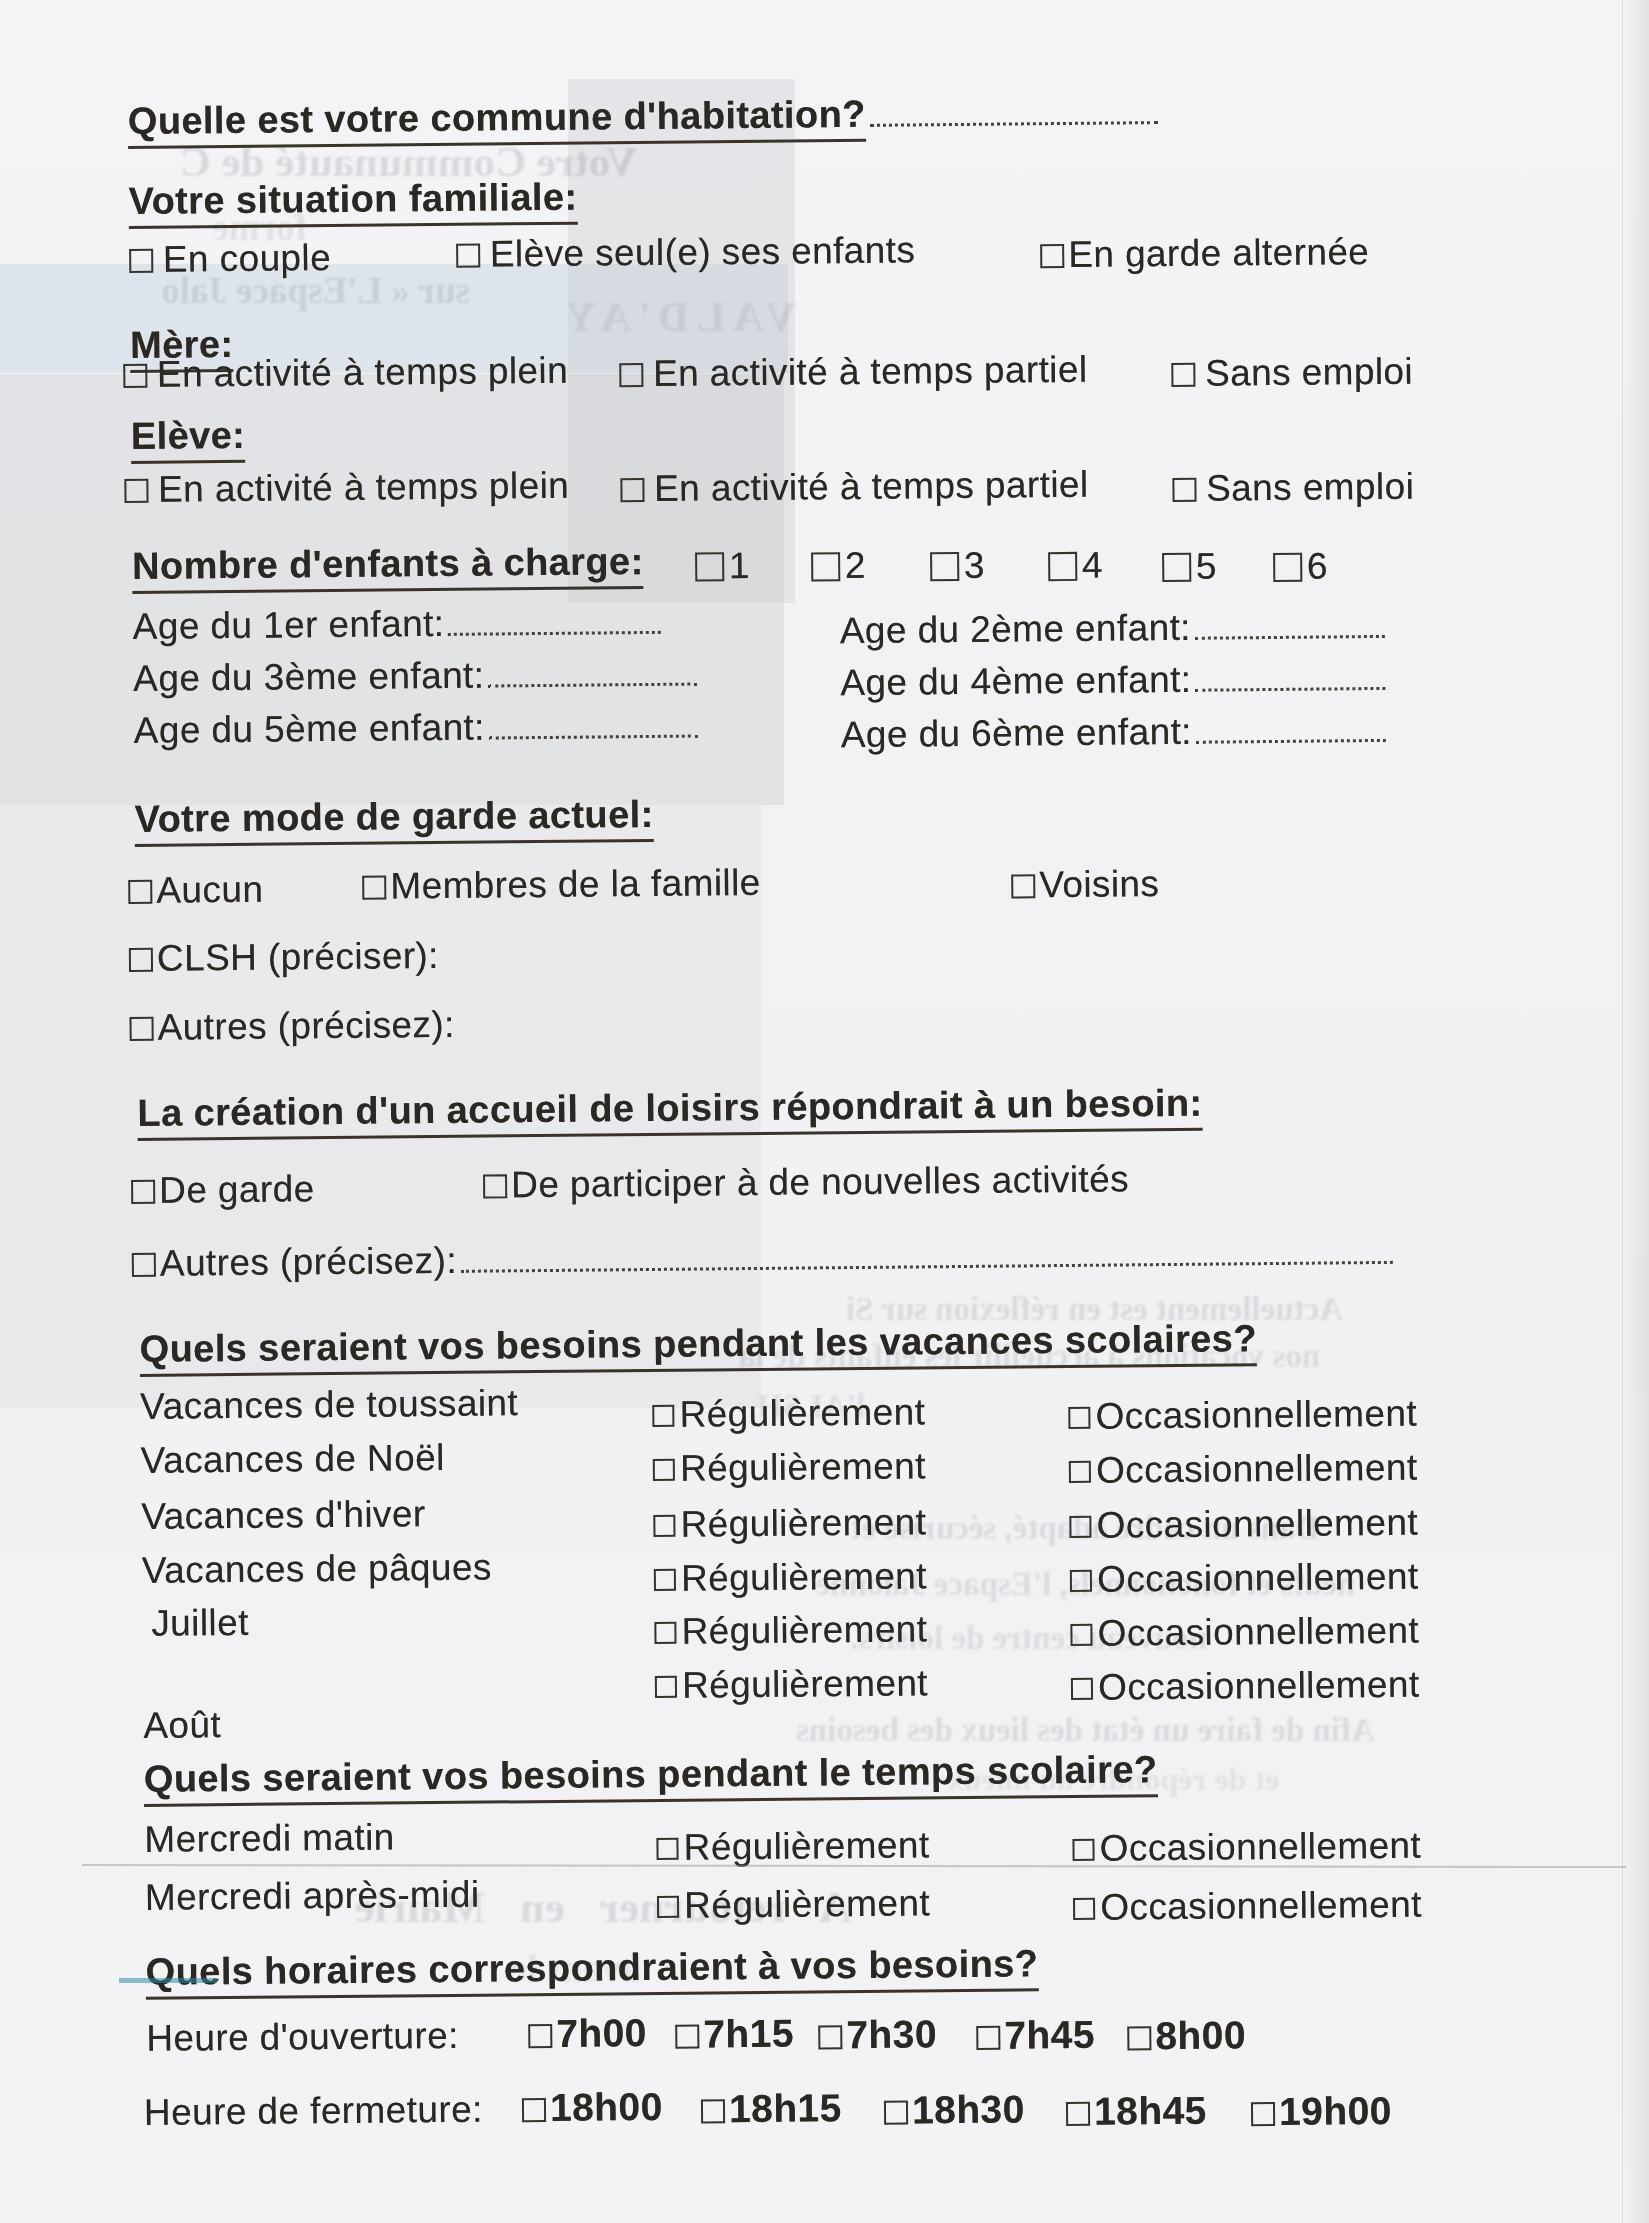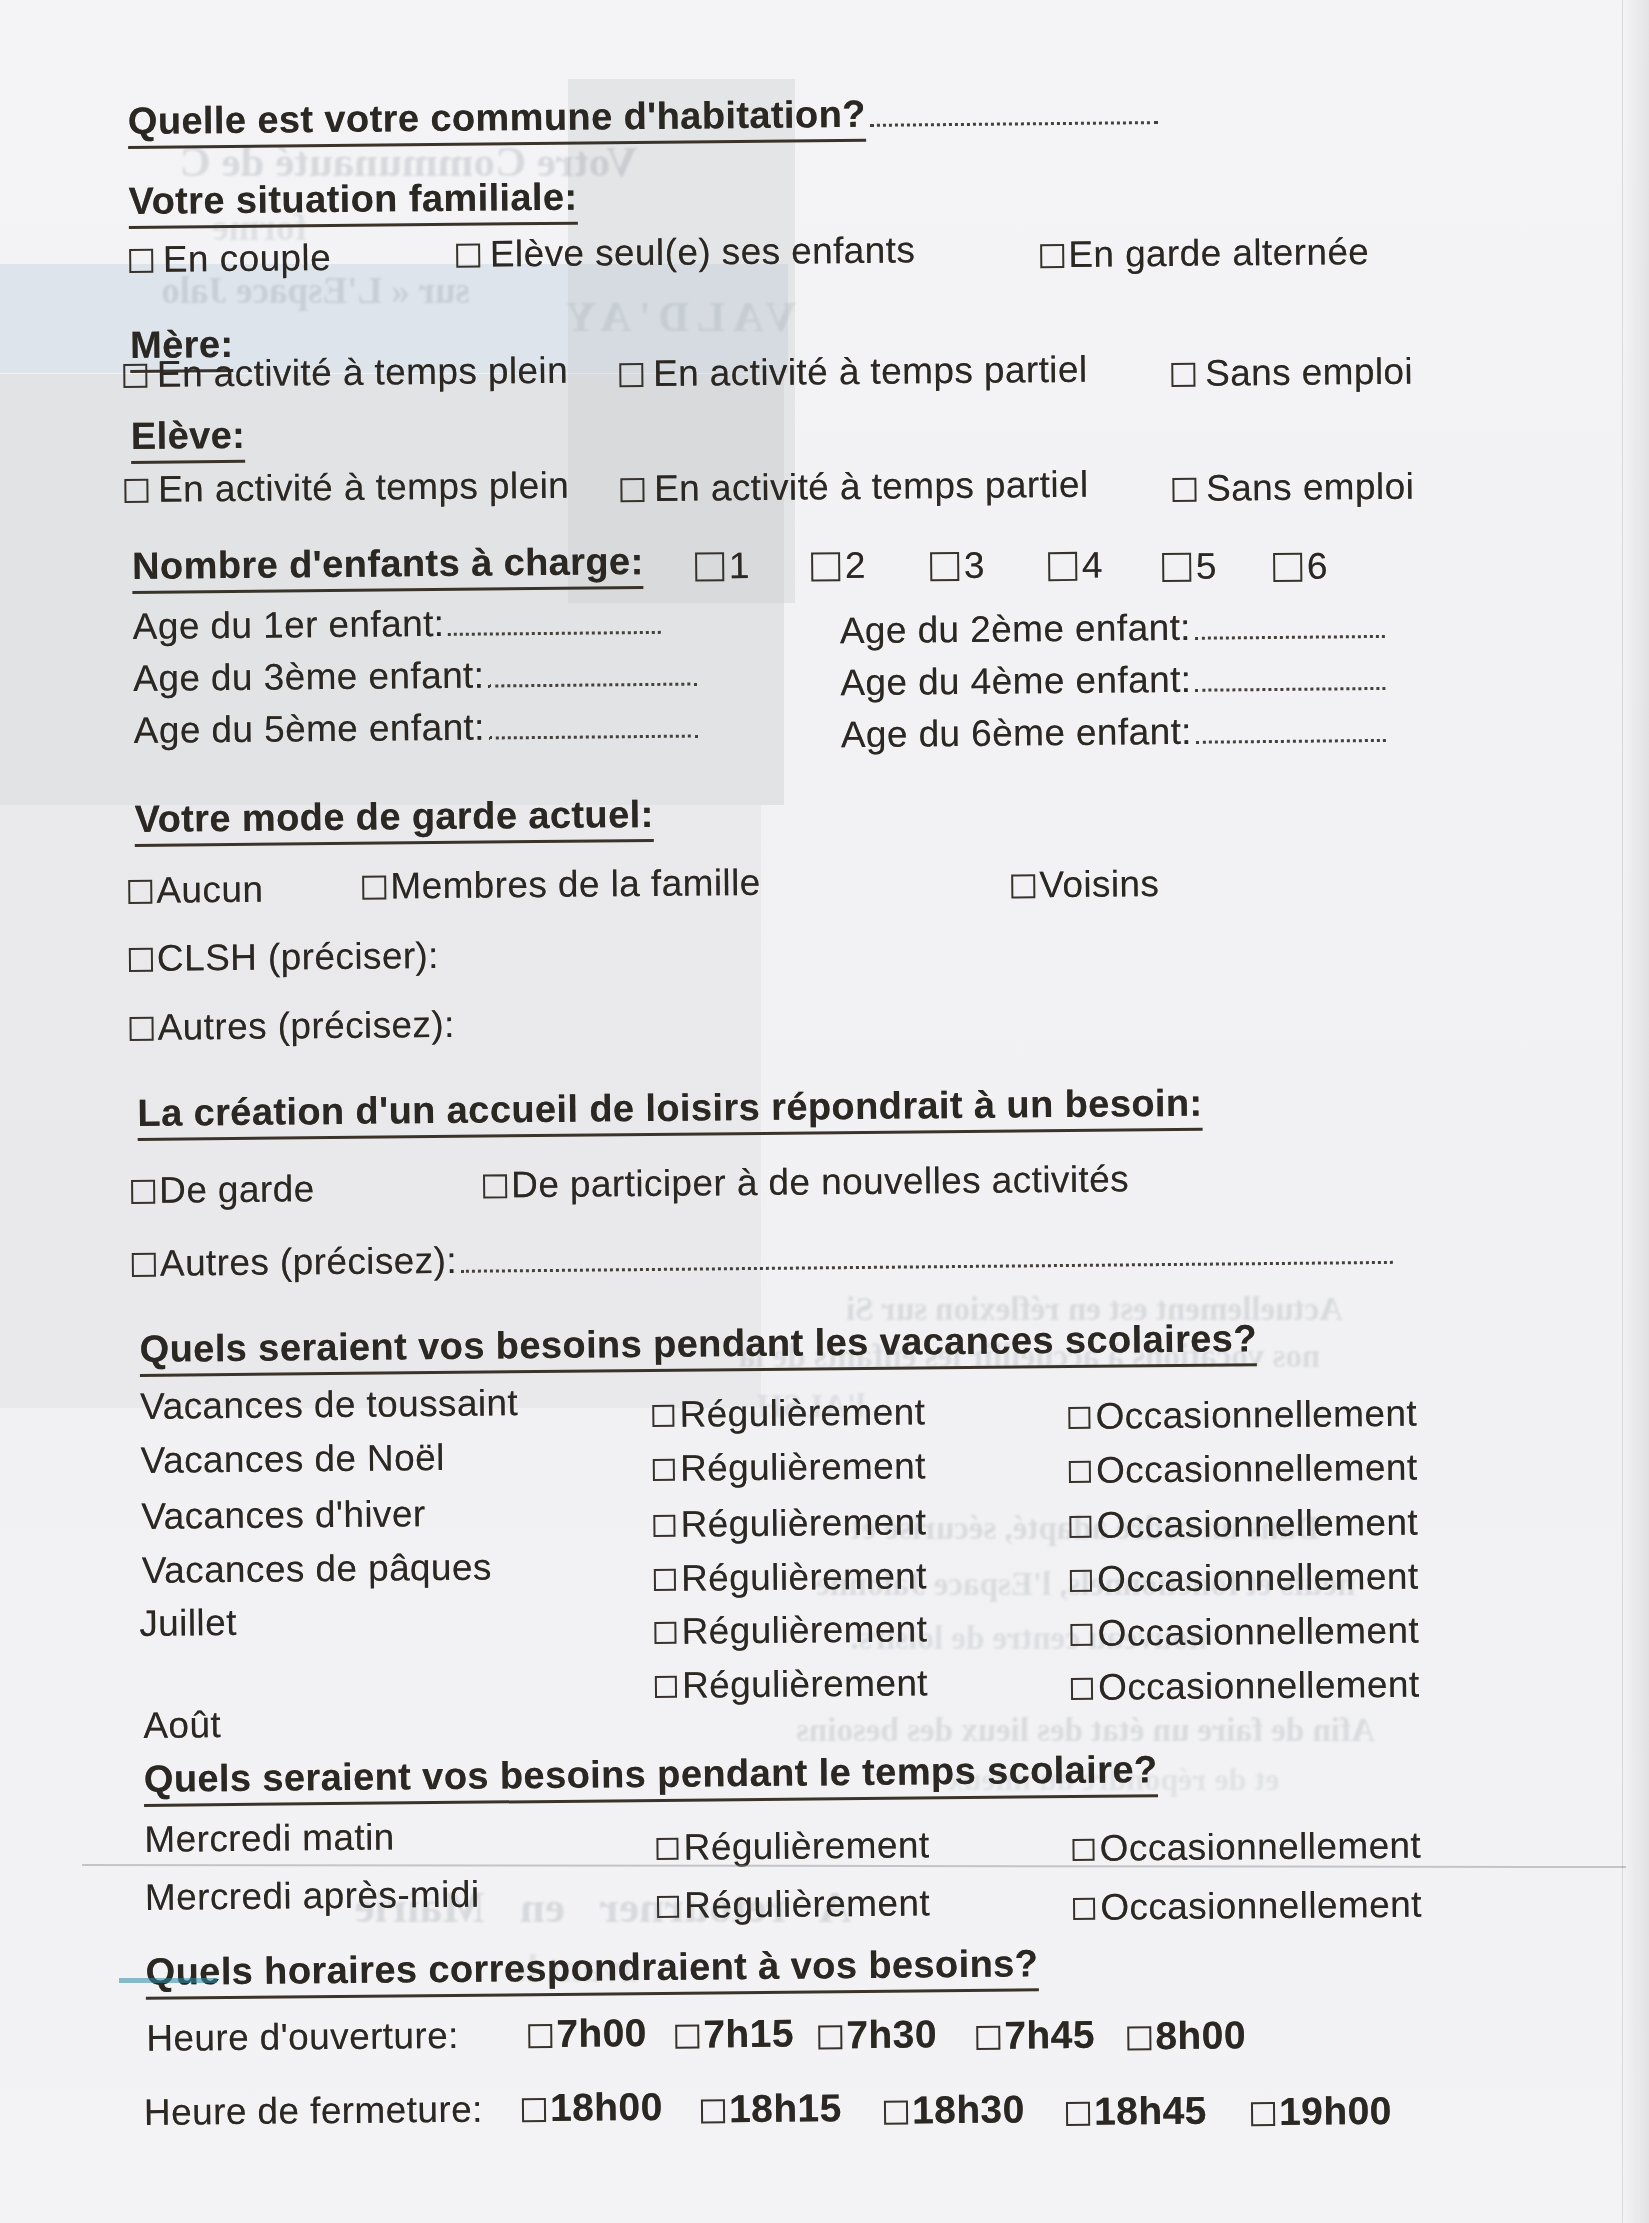--- a/index.html
+++ b/index.html
@@ -188,21 +188,21 @@
     <div class="line" style="left:1065px;top:1452px"><span class="cb sm"></span><span>Occasionnellement</span></div>
 
     <div class="line" style="left:137px;top:1489px"><span>Vacances d'hiver</span></div>
     <div class="line" style="left:649px;top:1502px"><span class="cb sm"></span><span>Régulièrement</span></div>
     <div class="line" style="left:1065px;top:1507px"><span class="cb sm"></span><span>Occasionnellement</span></div>
 
     <div class="line" style="left:137px;top:1543px"><span>Vacances de pâques</span></div>
     <div class="line" style="left:649px;top:1556px"><span class="cb sm"></span><span>Régulièrement</span></div>
     <div class="line" style="left:1065px;top:1561px"><span class="cb sm"></span><span>Occasionnellement</span></div>
 
-    <div class="line" style="left:134px;top:1596px"><span>Juillet</span></div>
+    <div class="line" style="left:146px;top:1596px"><span>Juillet</span></div>
     <div class="line" style="left:649px;top:1609px"><span class="cb sm"></span><span>Régulièrement</span></div>
     <div class="line" style="left:1065px;top:1615px"><span class="cb sm"></span><span>Occasionnellement</span></div>
 
     <div class="line" style="left:137px;top:1698px"><span>Août</span></div>
     <div class="line" style="left:649px;top:1663px"><span class="cb sm"></span><span>Régulièrement</span></div>
     <div class="line" style="left:1065px;top:1669px"><span class="cb sm"></span><span>Occasionnellement</span></div>
 
     <div class="line" style="left:137px;top:1751px">
       <span class="h">Quels seraient vos besoins pendant le temps scolaire?</span>
     </div>

